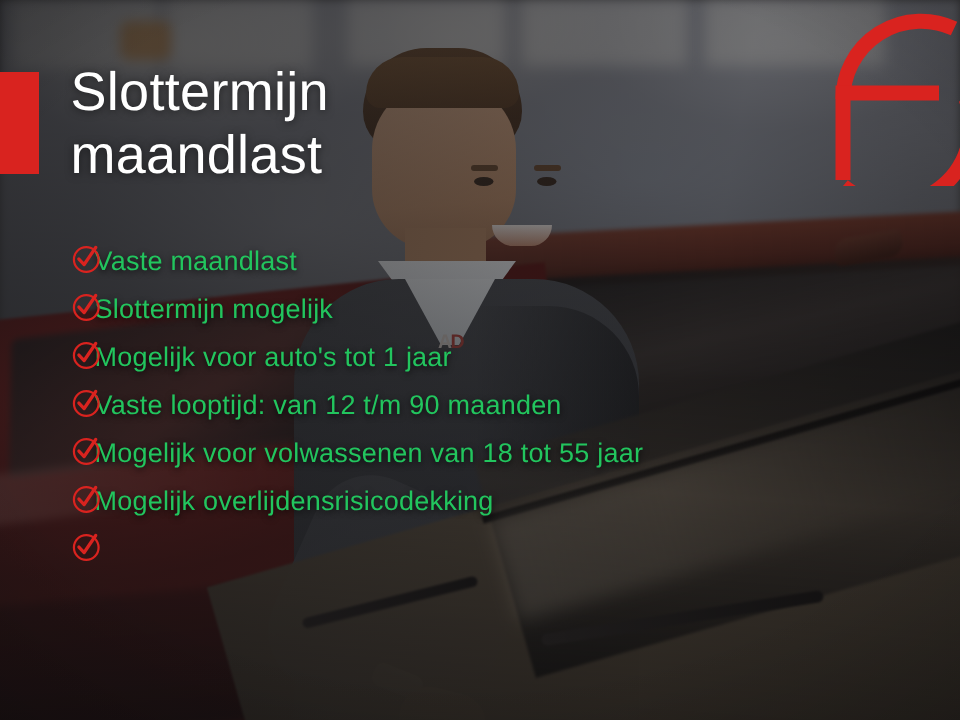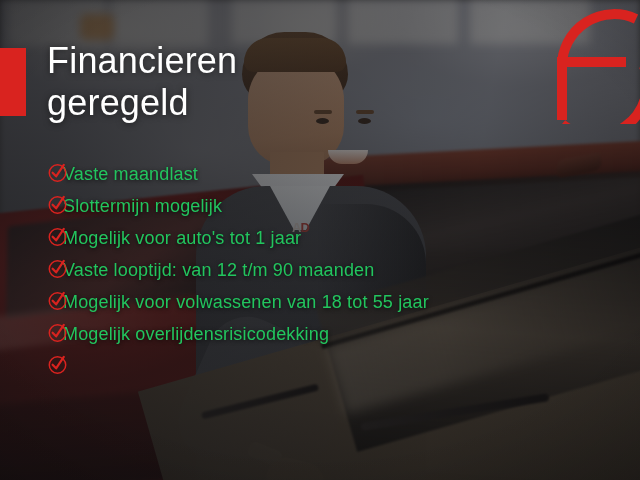--- a/index.html
+++ b/index.html
@@ -205,22 +205,22 @@
 
   <svg class="logo-mark" viewBox="0 0 118 122">
     <path d="M 22 64 A 52 52 0 0 1 96 17" fill="none" stroke="#d9231f" stroke-width="10" stroke-linecap="butt"></path>
     <path d="M 22 122 A 52 52 0 0 0 104 64" fill="none" stroke="#d9231f" stroke-width="10" stroke-linecap="butt"></path>
     <path d="M 22 118 L 22 60 L 86 60" fill="none" stroke="#d9231f" stroke-width="10" stroke-linejoin="miter"></path>
   </svg>
 
   <div class="content">
 
     <div class="headline">
-      <span>Financieren</span>
-      <span>geregeld</span>
+      <span>Slottermijn</span>
+      <span>maandlast</span>
     </div>
 
     <ul class="features">
 
       <li class="feature">
         <svg class="check" viewBox="0 0 24 24">
           <circle cx="12" cy="12.6" r="9.4" fill="none" stroke="#d9231f" stroke-width="1.7"></circle>
           <path d="M6.4 12.2 L10.4 16.4 L19.2 3.4" fill="none" stroke="#d9231f" stroke-width="2.5" stroke-linecap="round" stroke-linejoin="round"></path>
         </svg>
         <span class="feature-label">Vaste maandlast</span>

